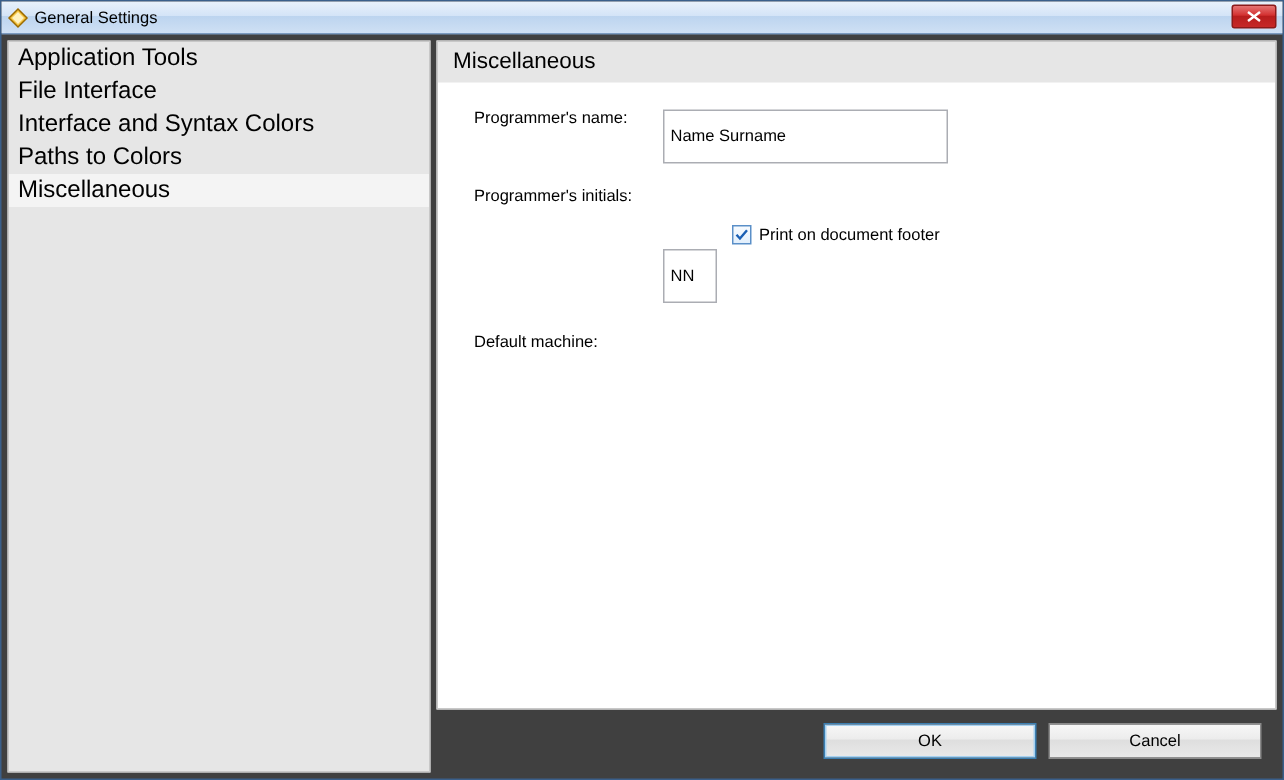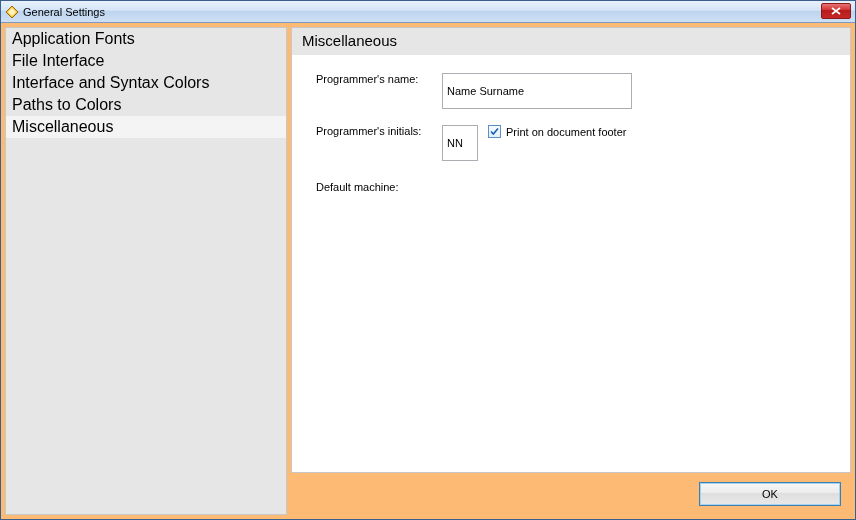--- a/index.html
+++ b/index.html
@@ -7,21 +7,21 @@
     margin: 0; padding: 0;
     width: 856px; height: 520px;
     font-family: Tahoma, "Segoe UI", Arial, sans-serif;
     font-size: 11px;
     background: #fff;
     overflow: hidden;
   }
   .window {
     width: 856px; height: 520px;
     border: 1px solid #3a5f8a;
-    background: #fdba74;
+    background: #404040;
     display: flex;
     flex-direction: column;
   }
   
   .titlebar {
     height: 22px;
     background: linear-gradient(to bottom, #e8f1fb 0%, #d4e4f7 45%, #bcd4ef 46%, #cfe0f4 100%);
     border-bottom: 1px solid #7a9ac0;
     display: flex;
     align-items: center;
@@ -113,23 +113,23 @@
   }
   .text-input {
     height: 20px;
     border: 1px solid #abadb3;
     padding: 17px 4px;
     font-size: 11px;
     font-family: Tahoma, Arial, sans-serif;
     background: #fff;
   }
   .text-input.name { width: 190px; }
-  .text-input.initials { width: 36px; margin-right: 10px; }
+  .text-input.initials { width: 36px; margin-right: 10px; margin-top: 41px; }
   .checkbox-wrap {
-    display: flex; align-items: center; gap: 5px;
+    display: flex; align-items: center; gap: 5px; margin-top: 25px;
   }
   .checkbox {
     width: 13px; height: 13px;
     border: 1px solid #5a8fc8;
     background: linear-gradient(to bottom,#f7fbff,#e2effc);
     display:flex; align-items:center; justify-content:center;
     cursor:pointer;
   }
   .checkbox svg { display:block; }
   .select {
@@ -187,21 +187,21 @@
     <div class="close-btn">
       <svg width="10" height="8" viewBox="0 0 10 8">
         <path d="M1 1 L9 7 M9 1 L1 7" stroke="#fff" stroke-width="1.6"></path>
       </svg>
     </div>
   </div>
 
   <div class="body">
 
     <div class="sidebar">
-      <div class="sidebar-item">Application Fonts</div>
+      <div class="sidebar-item">Application Tools</div>
       <div class="sidebar-item">File Interface</div>
       <div class="sidebar-item">Interface and Syntax Colors</div>
       <div class="sidebar-item">Paths to Colors</div>
       <div class="sidebar-item selected">Miscellaneous</div>
     </div>
 
     <div class="main">
       <div class="panel">
         <div class="panel-header">Miscellaneous</div>
         <div class="panel-body">
@@ -226,17 +226,18 @@
 
           <div class="form-row" style="margin-top:20px;">
             <span class="form-label">Default machine:</span>
           </div>
 
         </div>
       </div>
 
       <div class="footer">
         <div class="btn default">OK</div>
+        <div class="btn">Cancel</div>
       </div>
     </div>
 
   </div>
 </div>
 
 </body></html>

